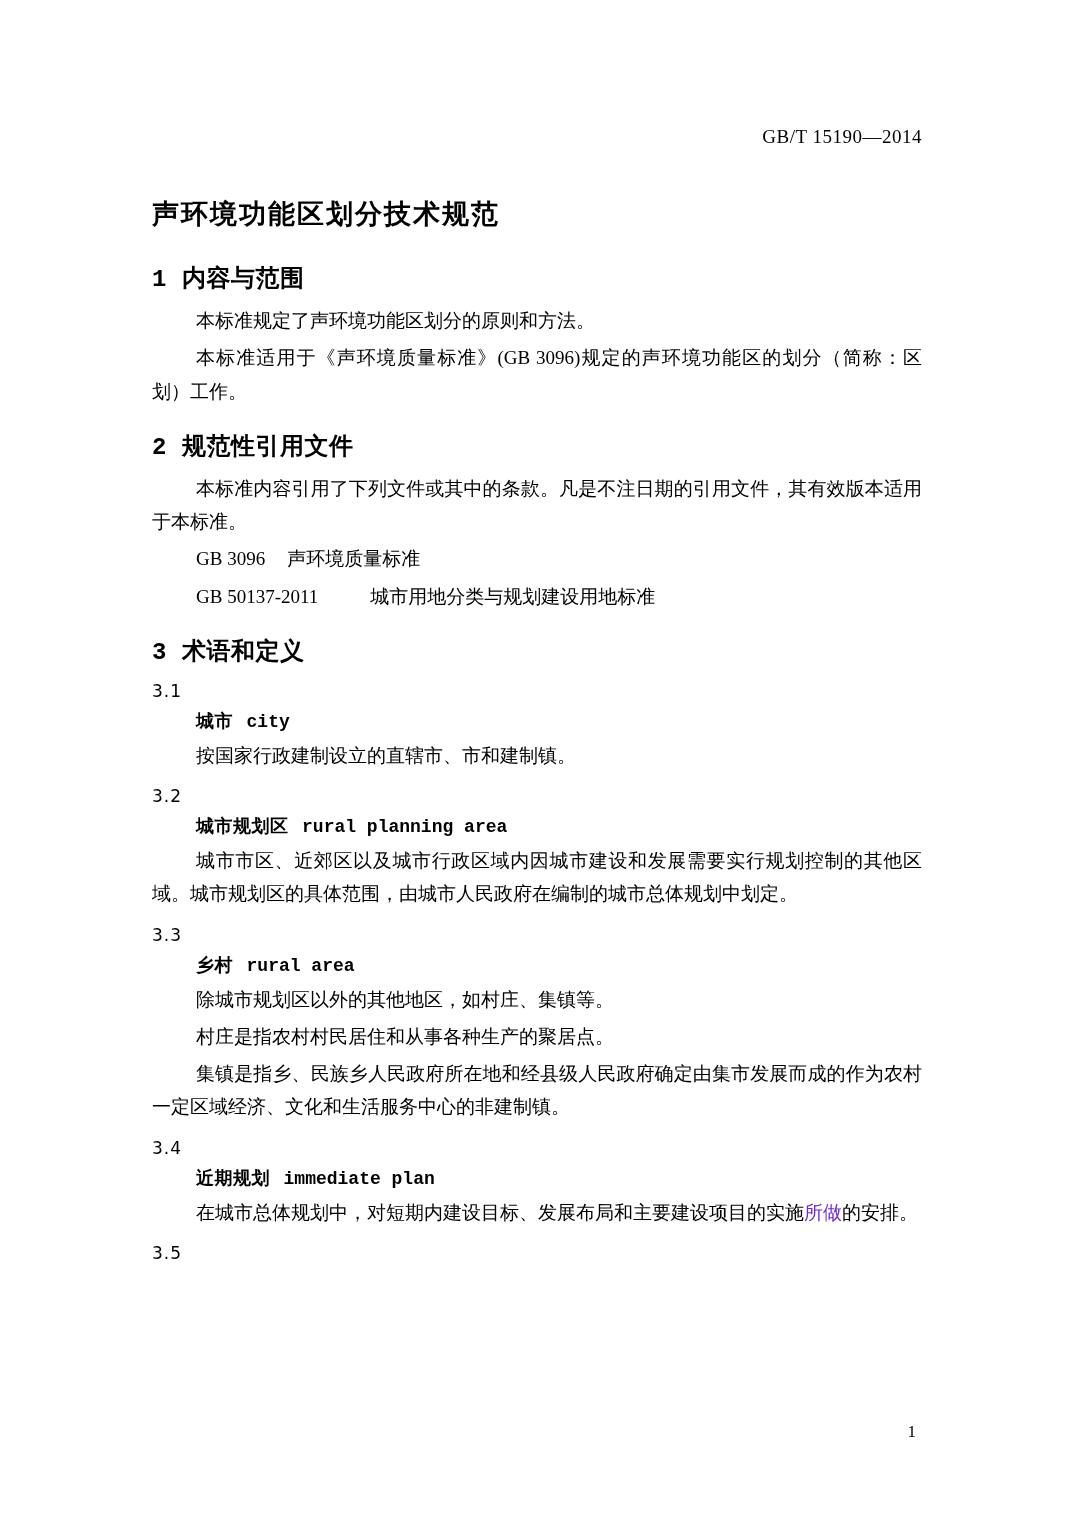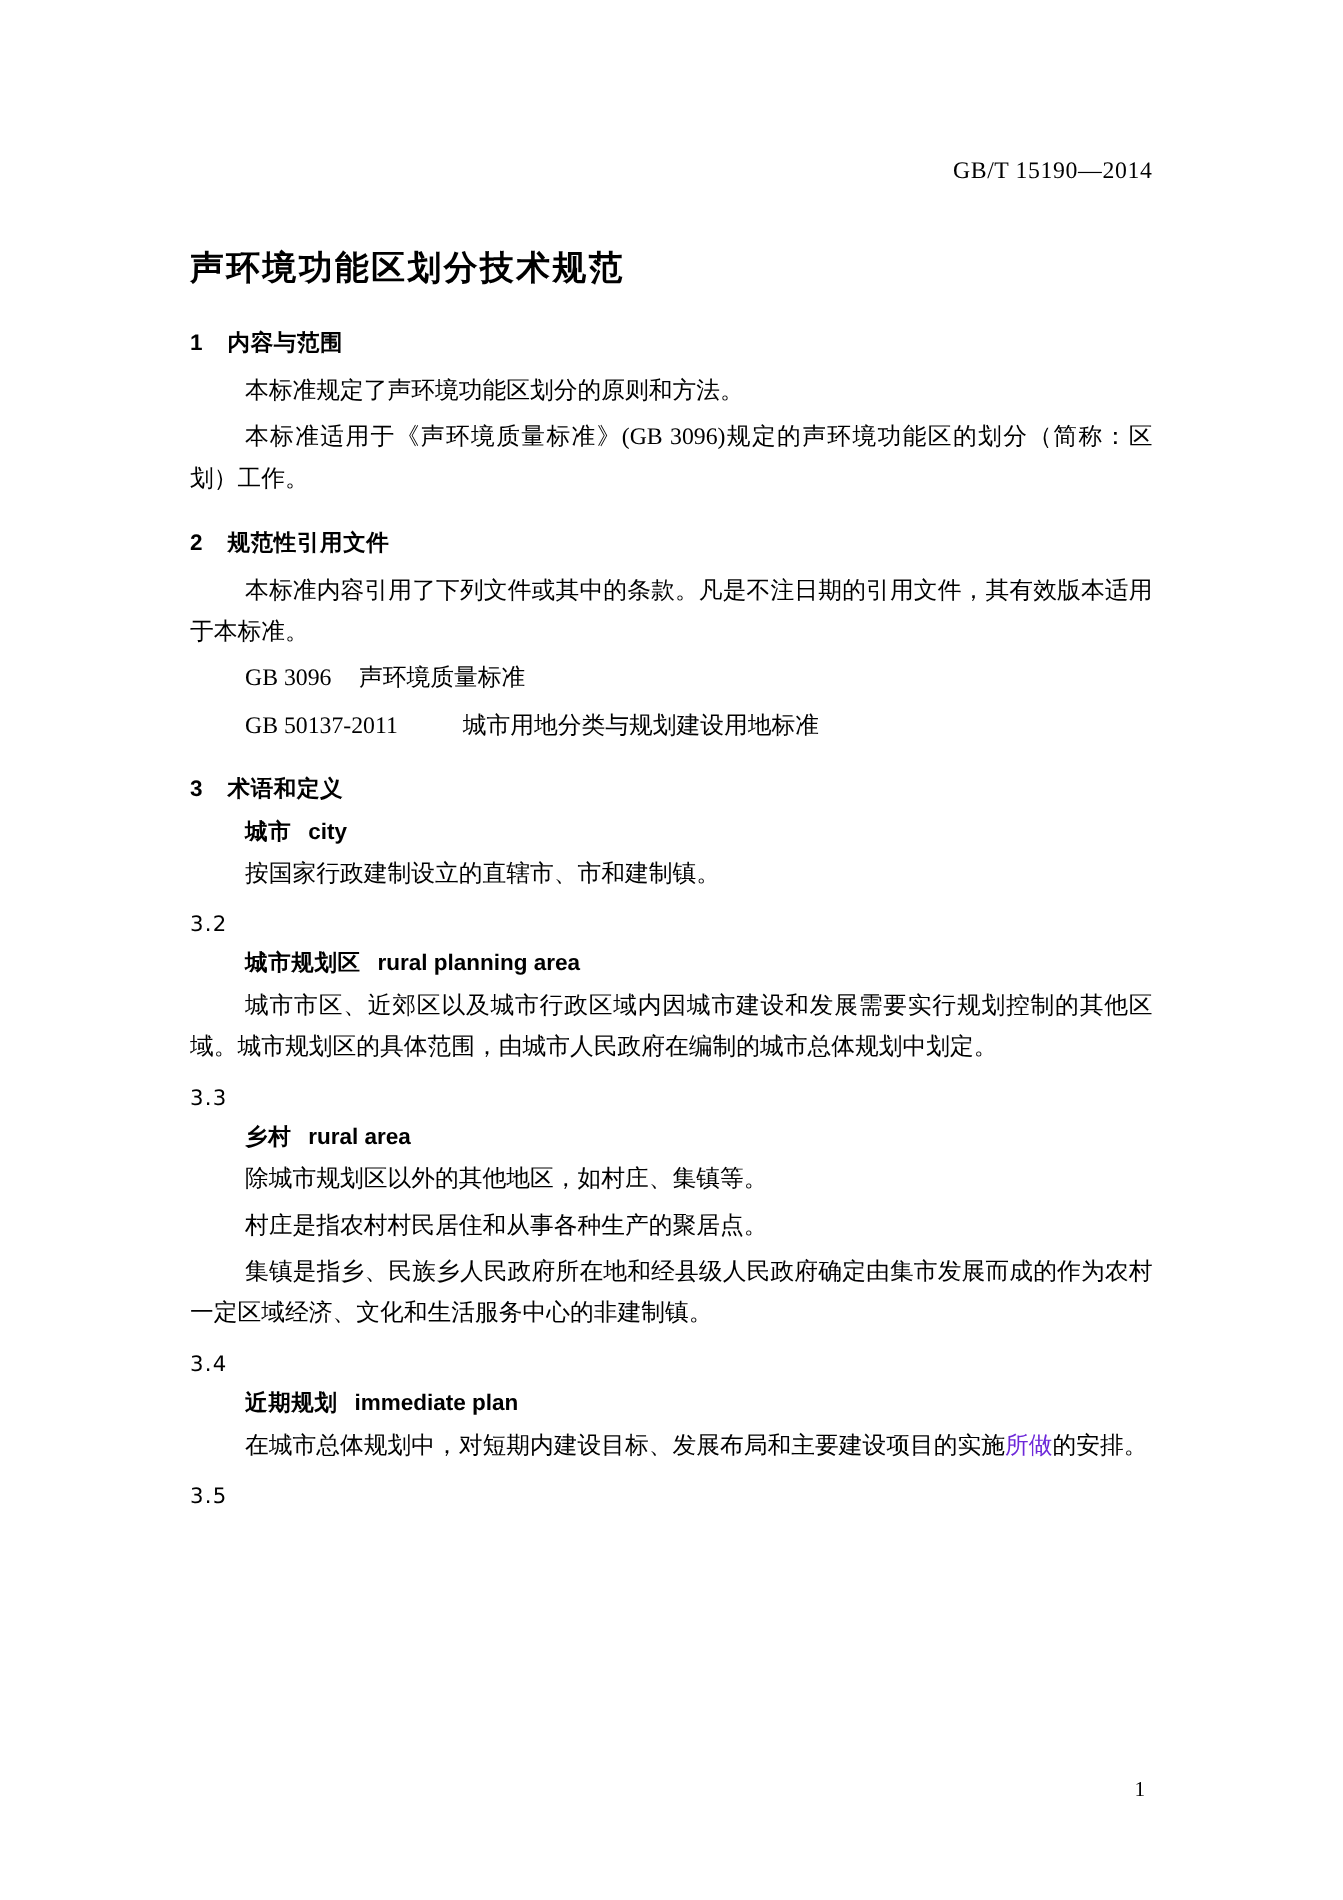--- a/index.html
+++ b/index.html
@@ -38,23 +38,23 @@
   }
   .doc-title {
     text-align: left;
     font-family: "DejaVu Sans", sans-serif;
     font-weight: bold;
     font-size: 27px;
     letter-spacing: 2px;
     margin: 0 0 30px 0;
   }
   .sec-head {
-    font-family: Liberation Sans, sans-serif;
+    font-family: Liberation Mono, monospace;
     font-weight: bold;
-    font-size: 18px;
+    font-size: 24px;
     margin: 22px 0 10px 0;
     letter-spacing: 0.5px;
   }
   .sec-head .num {
     display: inline-block;
     width: 30px;
   }
   .num-label {
     font-family: "DejaVu Sans", sans-serif;
     font-size: 17px;
@@ -63,21 +63,21 @@
   }
   .term {
     font-family: "DejaVu Sans", sans-serif;
     font-weight: bold;
     font-size: 18px;
     margin: 8px 0 6px 0;
     padding-left: 44px;
     letter-spacing: 0.5px;
   }
   .term .en {
-    font-family: Liberation Sans, sans-serif;
+    font-family: Liberation Mono, monospace;
     font-weight: bold;
     letter-spacing: 0;
   }
   p.body-text {
     font-family: "Liberation Serif", serif;
     font-size: 19px;
     line-height: 1.75;
     margin: 4px 0;
     text-align: justify;
     text-justify: inter-ideograph;
@@ -136,20 +136,21 @@
       <span>GB 3096</span><span class="gap"></span><span>声环境质量标准</span>
     </p>
     <p class="ref-item">
       <span>GB 50137-2011</span><span class="gap-wide"></span><span>城市用地分类与规划建设用地标准</span>
     </p>
 
     <div class="sec-head">
       <span class="num">3</span><span>术语和定义</span>
     </div>
 
+    <div class="num-label">3.1</div>
     <div class="term">
       <span>城市</span>&nbsp;&nbsp;<span class="en">city</span>
     </div>
     <p class="body-text indent">按国家行政建制设立的直辖市、市和建制镇。</p>
 
     <div class="num-label">3.2</div>
     <div class="term">
       <span>城市规划区</span>&nbsp;&nbsp;<span class="en">rural planning area</span>
     </div>
     <p class="body-text indent">城市市区、近郊区以及城市行政区域内因城市建设和发展需要实行规划控制的其他区域。城市规划区的具体范围，由城市人民政府在编制的城市总体规划中划定。</p>

